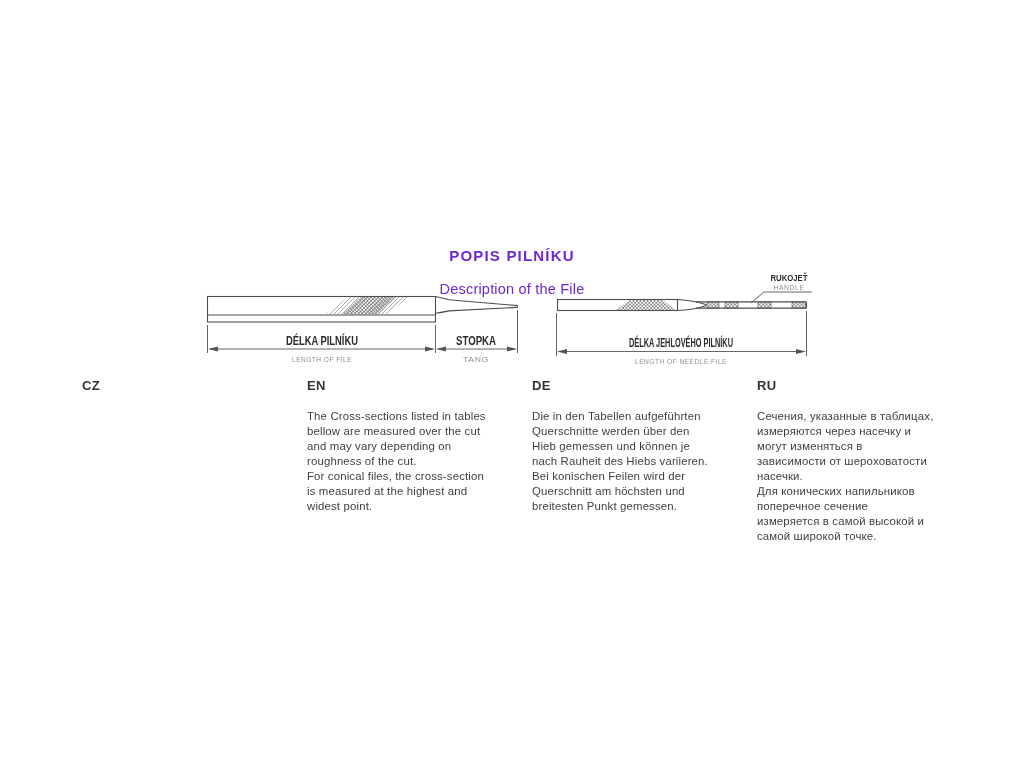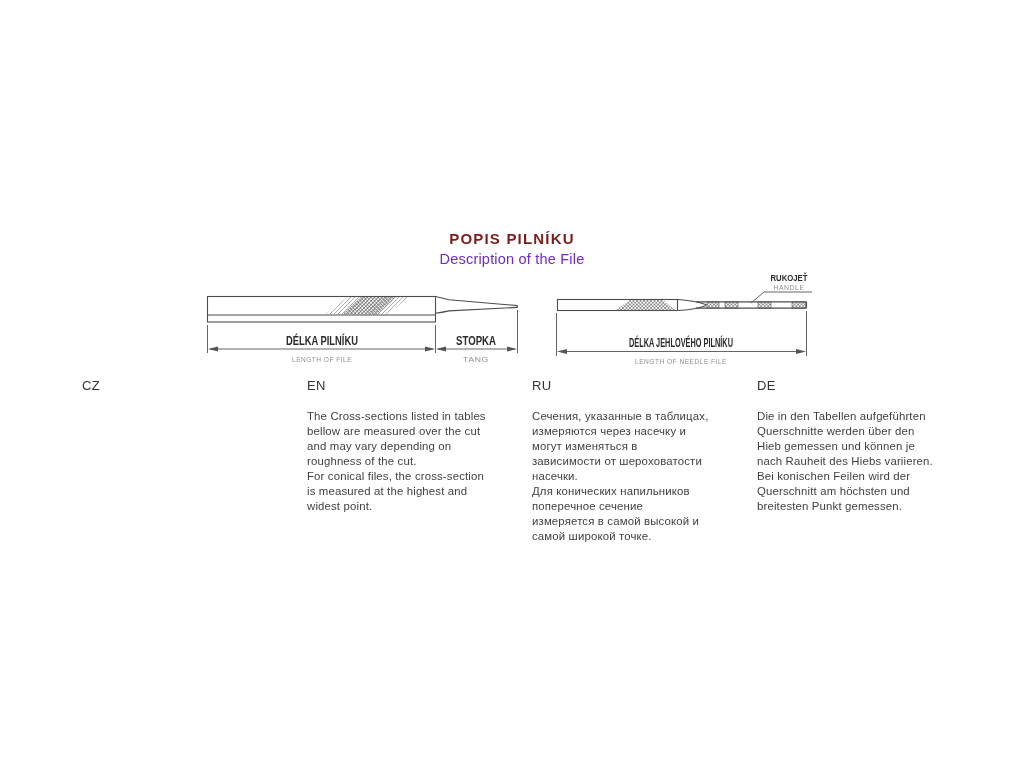--- a/index.html
+++ b/index.html
@@ -4,35 +4,35 @@
 <style>
   html,body{margin:0;padding:0;}
   body{
     width:1024px;height:768px;background:#ffffff;position:relative;
     font-family:"Liberation Sans", sans-serif;color:#3f3f3f;overflow:hidden;
   }
   .page-header{
     position:absolute;top:230px;left:0;right:0;text-align:center;
   }
   .page-title{
-    font-size:15px;font-weight:700;letter-spacing:1.2px;color:#7f1d1d;margin:0;
+    font-size:15px;font-weight:700;letter-spacing:1.2px;color:#6d28d9;margin:17px;
   }
   .page-subtitle{
     font-size:14.5px;font-weight:400;color:#6d28d9;margin-top:4px;letter-spacing:0.2px;
   }
   .diagrams{
     position:absolute;left:0;top:0;width:1024px;height:768px;
   }
   .lang-columns{
     position:absolute;left:82px;top:378px;width:880px;
     display:flex;gap:24px;
   }
   .lang-col{width:201px;}
   .lang-heading{
-    font-size:13px;font-weight:400;color:#333333;margin:0 0 16px 0;letter-spacing:0.3px;
+    font-size:13px;font-weight:700;color:#333333;margin:0 0 16px 0;letter-spacing:0.3px;
   }
   .lang-text{
     font-size:11.4px;line-height:15px;color:#3f3f3f;letter-spacing:0.15px;
     white-space:pre-line;
   }
   svg text{font-family:"Liberation Sans", sans-serif;}
   .dim-label{font-size:12px;font-weight:700;fill:#2b2b2b;}
   .dim-sublabel{font-size:8px;fill:#8f8f8f;letter-spacing:0.6px;}
   .handle-label{font-size:9.5px;font-weight:700;fill:#2b2b2b;}
 </style>
@@ -128,34 +128,34 @@
     <h2 class="lang-heading">EN</h2>
     <div class="lang-text">The Cross-sections listed in tables
 bellow are measured over the cut
 and may vary depending on
 roughness of the cut.
 For conical files, the cross-section
 is measured at the highest and
 widest point.</div>
   </div>
   <div class="lang-col">
+    <h2 class="lang-heading">DE</h2>
+    <div class="lang-text">Die in den Tabellen aufgeführten
+Querschnitte werden über den
+Hieb gemessen und können je
+nach Rauheit des Hiebs variieren.
+Bei konischen Feilen wird der
+Querschnitt am höchsten und
+breitesten Punkt gemessen.</div>
+  </div>
+  <div class="lang-col">
     <h2 class="lang-heading">RU</h2>
     <div class="lang-text">Сечения, указанные в таблицах,
 измеряются через насечку и
 могут изменяться в
 зависимости от шероховатости
 насечки.
 Для конических напильников
 поперечное сечение
 измеряется в самой высокой и
 самой широкой точке.</div>
   </div>
-  <div class="lang-col">
-    <h2 class="lang-heading">DE</h2>
-    <div class="lang-text">Die in den Tabellen aufgeführten
-Querschnitte werden über den
-Hieb gemessen und können je
-nach Rauheit des Hiebs variieren.
-Bei konischen Feilen wird der
-Querschnitt am höchsten und
-breitesten Punkt gemessen.</div>
-  </div>
 </section>
 
 </body></html>

